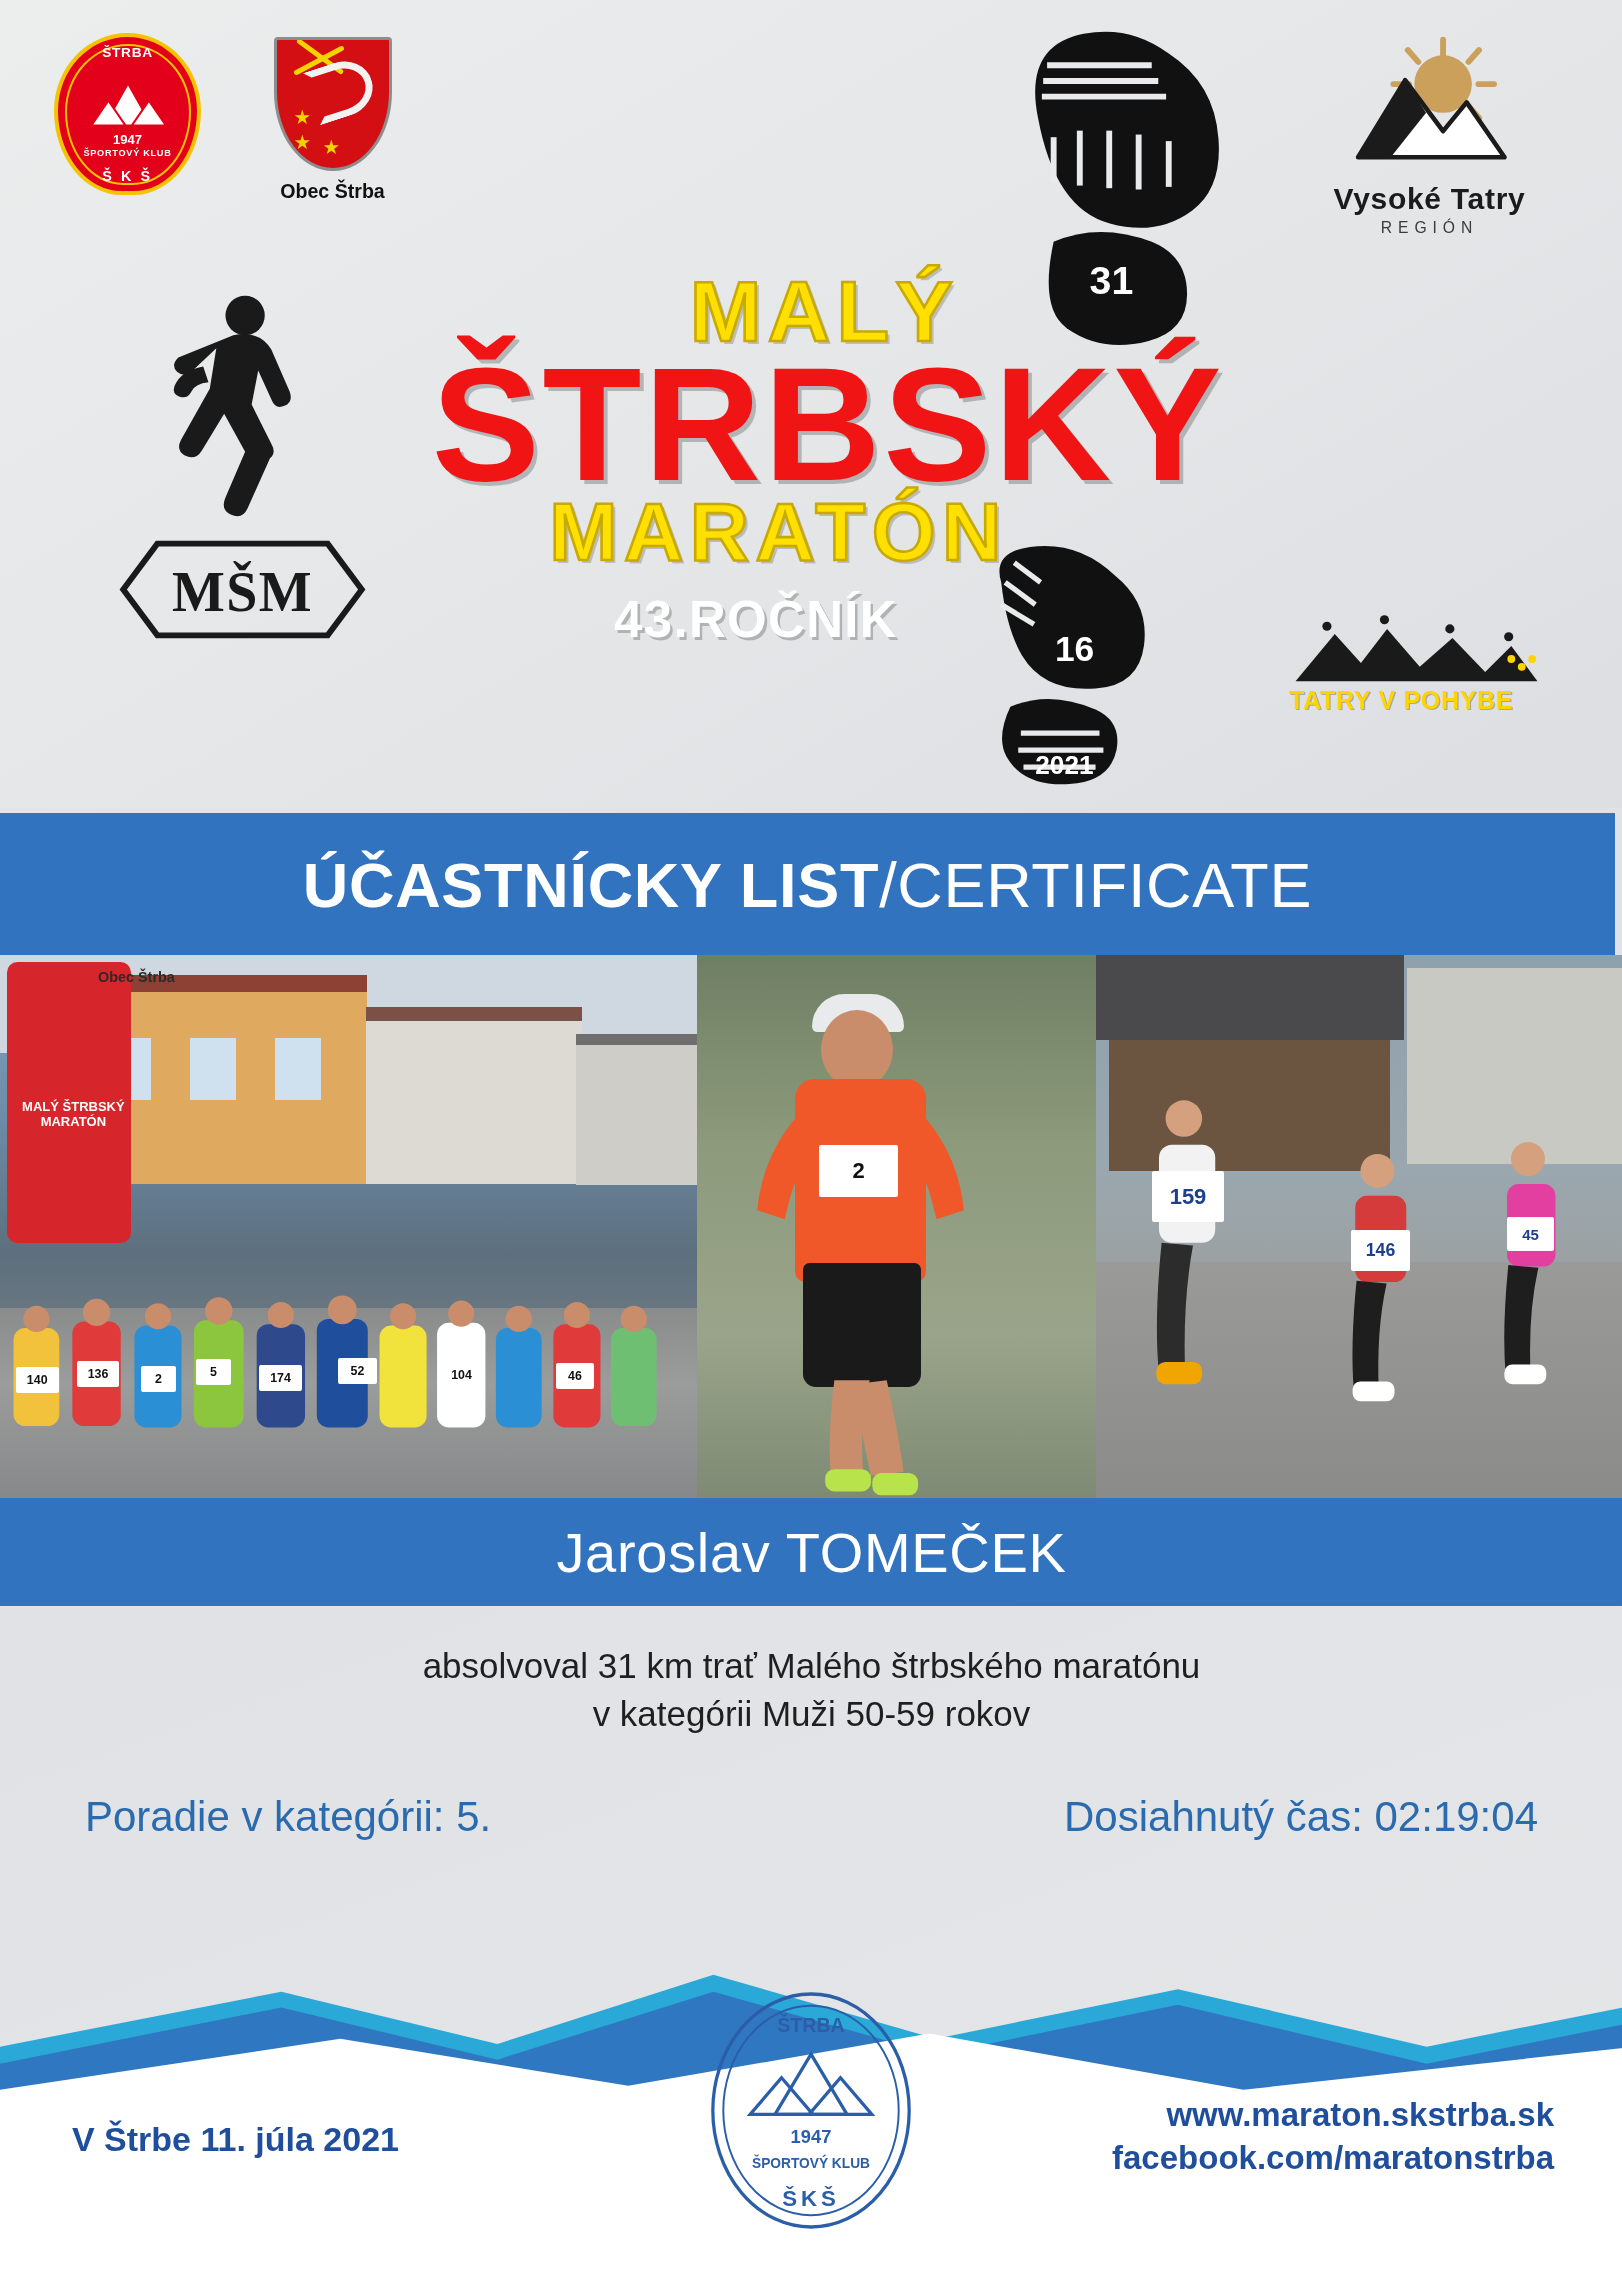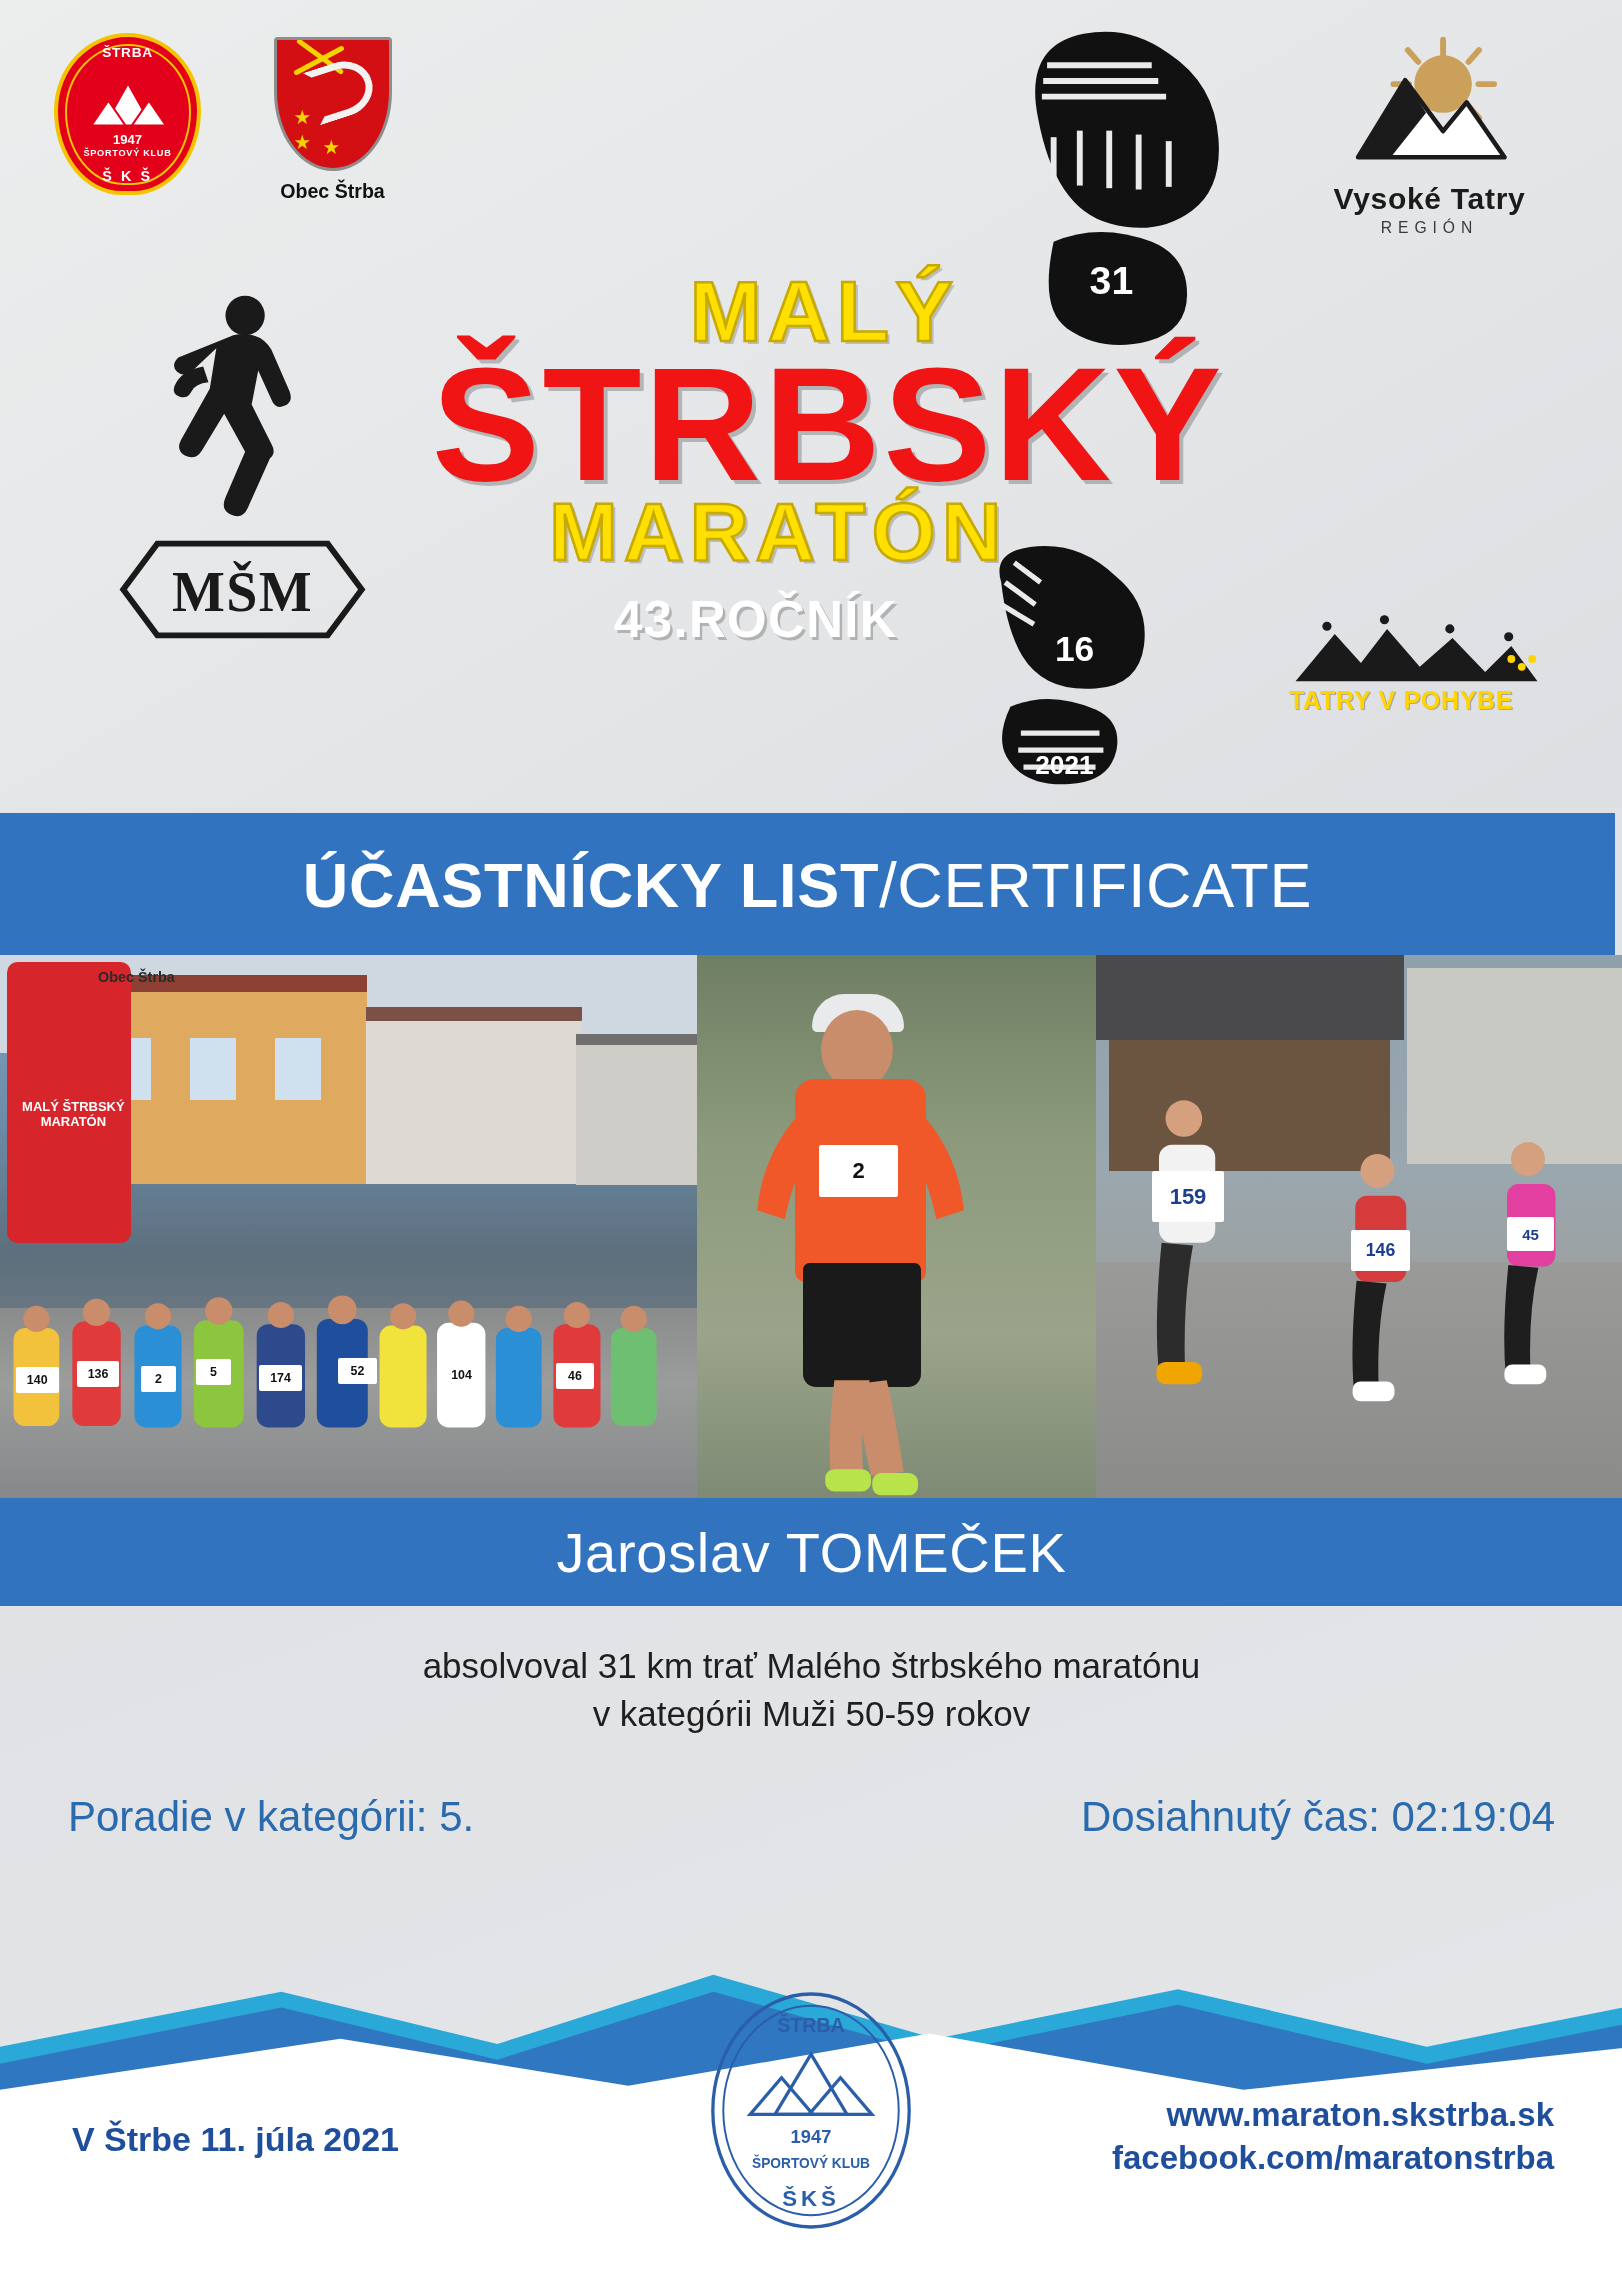--- a/index.html
+++ b/index.html
@@ -340,21 +340,21 @@
   }
   .body-text .l1 { font-size: 35px; line-height: 1.38; }
   .body-text .l2 { font-size: 35px; line-height: 1.38; }
 
   .result-row {
     position: absolute;
     left: 0; top: 1793px;
     width: 1623px;
     display: flex;
     justify-content: space-between;
-    padding: 0 68px;
+    padding: 0 85px;
     color: #2a6aae;
     font-size: 42px;
   }
 
   
   .waves { position: absolute; left:0; bottom:0; width:1623px; height:366px; }
 
   .footer-date {
     position: absolute;
     left: 72px; top: 2120px;

